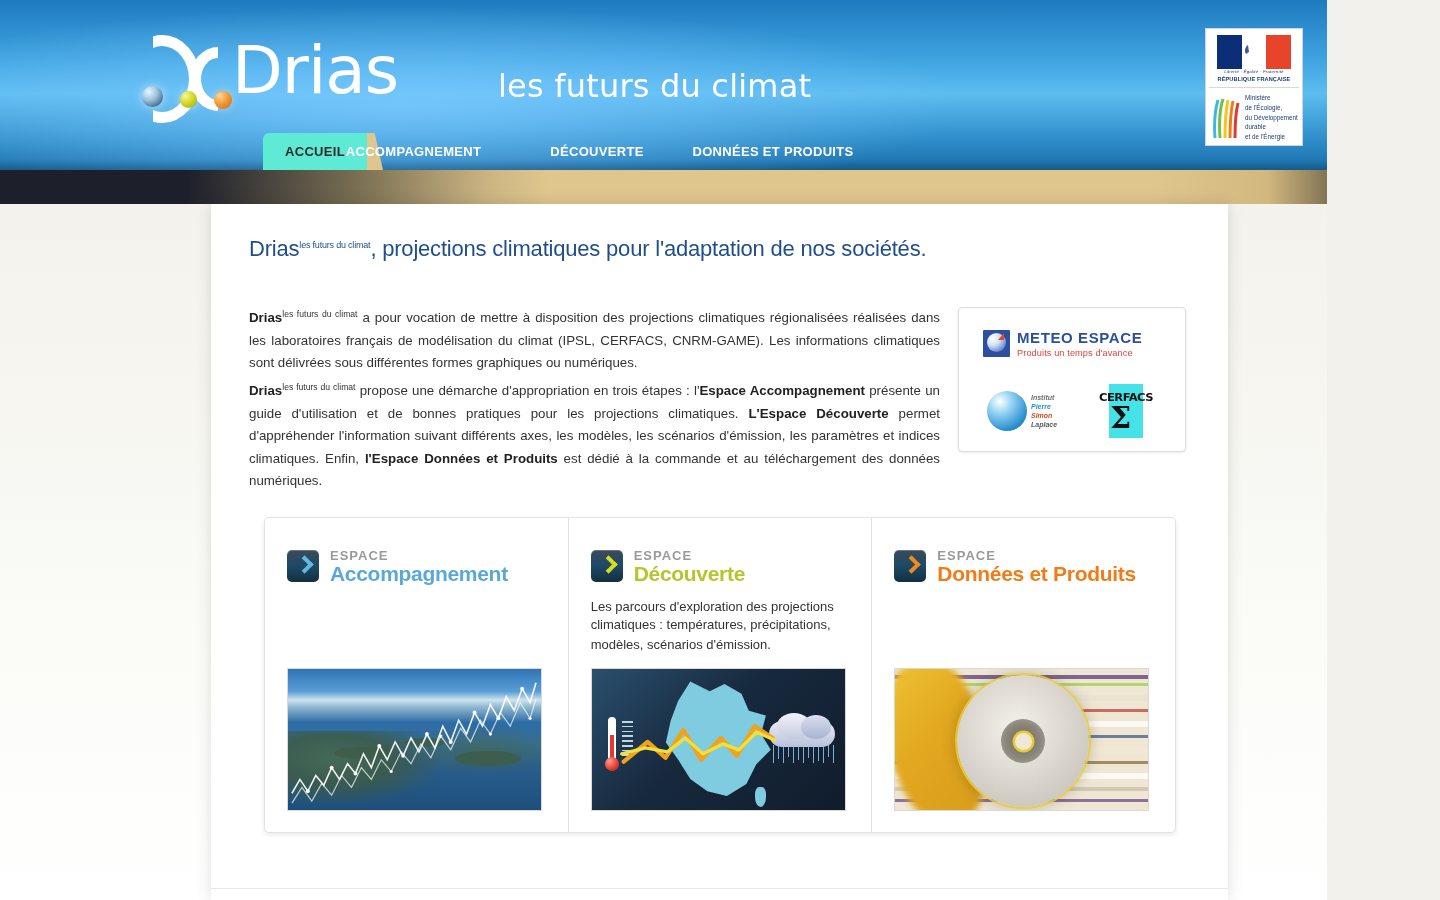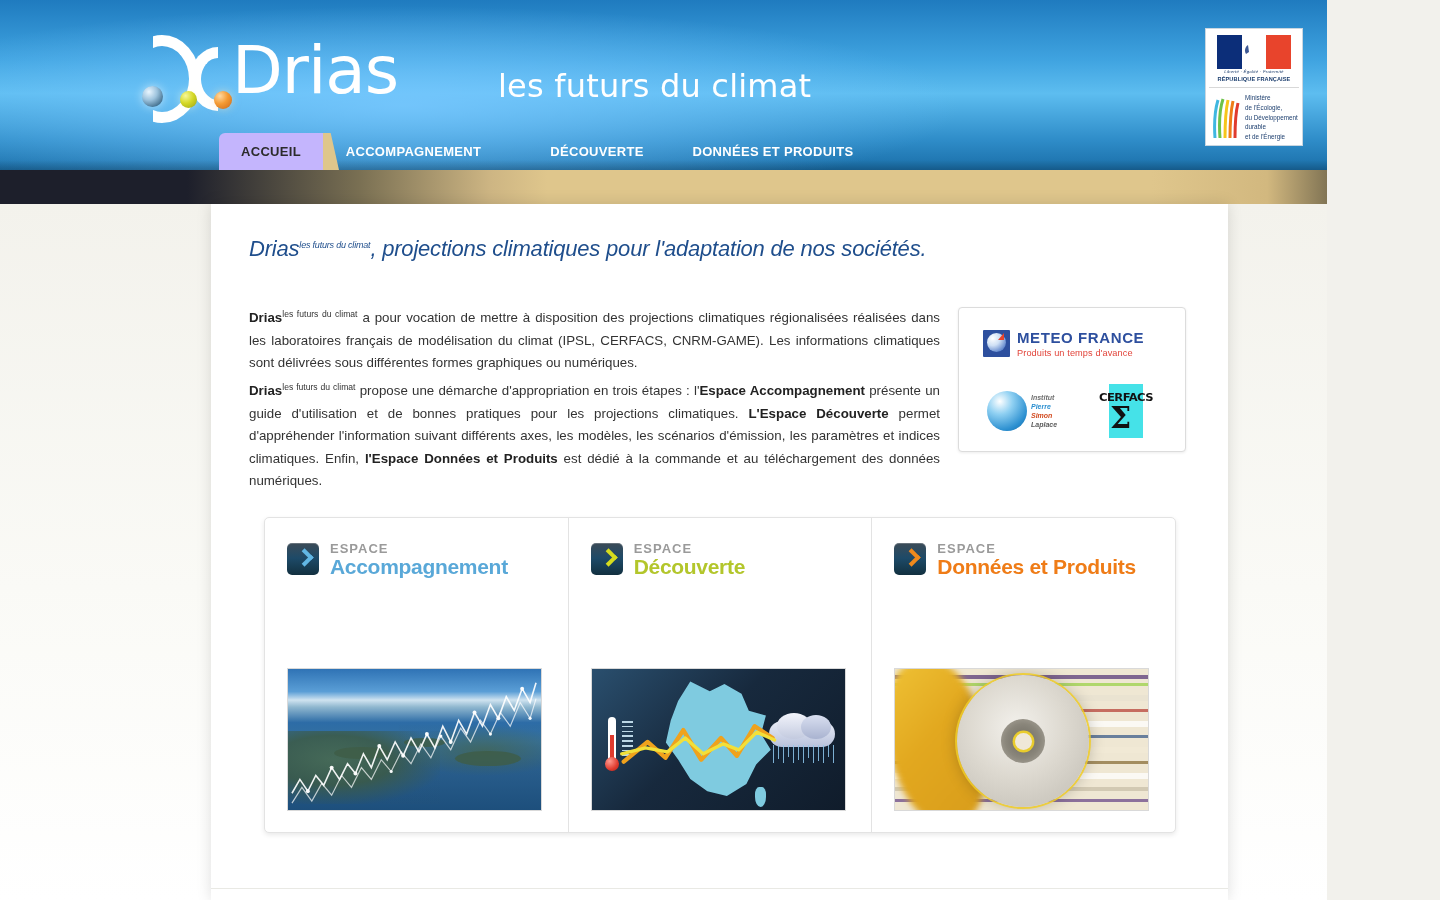--- a/index.html
+++ b/index.html
@@ -74,22 +74,23 @@
              color:#1b3d6d; }
 
   
   .nav { position:absolute; left:0; top:133px; width:1440px; height:37px; }
   .tab {
     position:absolute; top:0; height:37px; display:flex; align-items:center; justify-content:center;
     font-size:13px; font-weight:bold; letter-spacing:.3px; color:#fff;
     font-family:"Liberation Sans", sans-serif; cursor:pointer;
   }
   .tab.active {
-    background:#c4b5fd; color:#2b2b2b;
+    background:#5eead4; color:#2b2b2b;
     border-radius:6px 0 0 0;
+    margin-left:44px;
   }
   .tab.active:after{
     content:""; position:absolute; right:-16px; top:0; width:16px; height:37px;
     background:#dfc68c;
     clip-path: polygon(0 0, 48% 0, 100% 100%, 0 100%);
   }
 
   .goldband {
     position:absolute; left:0; top:170px; width:1440px; height:34px;
     background: linear-gradient(to right,
@@ -108,21 +109,21 @@
   }
   .bg-left { position:absolute; left:0; top:204px; width:211px; height:696px;
              background: linear-gradient(to bottom,#f3f2ec 0%, #fafaf6 55%, #ffffff 100%); }
   .bg-right{ position:absolute; left:1228px; top:204px; width:212px; height:696px;
              background: linear-gradient(to bottom,#f3f2ec 0%, #fafaf6 55%, #ffffff 100%); }
 
   
   .headline {
     position:absolute; left:249px; top:236px; width:760px;
     font-size:22px; color:#1f4e8c; font-weight:400; letter-spacing:-.2px;
-    font-family:"Liberation Sans", sans-serif; white-space:nowrap;font-style:italic;
+    font-family:"Liberation Sans", sans-serif; white-space:nowrap;
   }
   sup.sup { font-size:9px; vertical-align:super; letter-spacing:-.2px; }
 
   .para {
     position:absolute; left:249px; width:691px;
     font-size:13.3px; line-height:22.5px; color:#333; text-align:justify;
   }
   .para b { font-weight:bold; color:#222; }
   .para sup { font-size:8.6px; }
   #para1 { top:303px; }
@@ -158,21 +159,21 @@
 
   
   .cards {
     position:absolute; left:264px; top:517px; width:912px; height:316px;
     background:#fff; border:1px solid #e3e3e3; border-radius:5px;
     box-shadow:0 2px 5px rgba(0,0,0,.09);
     display:flex;
   }
   .card { position:relative; flex:1; padding:23px 22px 0 22px; }
   .card + .card { border-left:1px solid #e3e3e3; }
-  .card-head { display:flex; align-items:center; height:36px; }
+  .card-head { display:flex; align-items:center; height:36px;margin-top:7px; }
   .chev {
     width:32px; height:32px; border-radius:5px; margin-right:11px; flex:none;
     background: linear-gradient(to bottom,#3c4b57 0%, #1d4a68 48%, #12303f 100%);
     position:relative; box-shadow:inset 0 1px 0 rgba(255,255,255,.22);
   }
   .chev:before{
     content:""; position:absolute; left:11px; top:8px; width:9px; height:9px;
     border-right:4px solid currentColor; border-top:4px solid currentColor;
     transform: rotate(45deg);
   }
@@ -310,21 +311,21 @@
   <h1 class="headline"><span>Drias</span><sup class="sup">les futurs du climat</sup><span>, projections climatiques pour l'adaptation de nos sociétés.</span></h1>
 
   <p class="para" id="para1"><b>Drias</b><sup>les futurs du climat</sup><span> a pour vocation de mettre à disposition des projections climatiques régionalisées réalisées dans les laboratoires français de modélisation du climat (IPSL, CERFACS, CNRM-GAME). Les informations climatiques sont délivrées sous différentes formes graphiques ou numériques.</span></p>
 
   <p class="para" id="para2"><b>Drias</b><sup>les futurs du climat</sup><span id="p2-segments"><span> propose une démarche d'appropriation en trois étapes : l'</span><b>Espace Accompagnement</b><span> présente un guide d'utilisation et de bonnes pratiques pour les projections climatiques. </span><b>L'Espace Découverte</b><span> permet d'appréhender l'information suivant différents axes, les modèles, les scénarios d'émission, les paramètres et indices climatiques. Enfin, </span><b>l'Espace Données et Produits</b><span> est dédié à la commande et au téléchargement des données numériques.</span></span></p>
 
   <div class="partners">
     <div class="mf">
       <div class="mf-icon"></div>
       <div>
-        <div class="mf-name">METEO FRANCE</div>
+        <div class="mf-name">METEO ESPACE</div>
         <div class="mf-slogan">Produits un temps d'avance</div>
       </div>
     </div>
     <div class="ipsl">
       <div class="ipsl-ball"></div>
       <div class="ipsl-txt">
         <div class="l1">Institut</div>
         <div class="l2">Pierre</div>
         <div class="l3">Simon</div>
         <div class="l4">Laplace</div>
@@ -378,20 +379,21 @@
     </div>
 
     <div class="card">
       <div class="card-head">
         <div class="chev chev-decouv"></div>
         <div class="card-titles">
           <div class="card-espace">ESPACE</div>
           <div class="card-name n-decouv">Découverte</div>
         </div>
       </div>
+      <div class="card-desc"><span>Les parcours d'exploration des projections climatiques : températures, précipitations, modèles, scénarios d'émission.</span><sup></sup><span></span></div>
       <div class="card-img">
         <div class="img-france"></div>
         <div class="fr-map"></div>
         <div class="fr-corse"></div>
         <div class="thermo">
           <div class="th-tube"></div>
             <div class="th-fill"></div>
             <div class="th-bulb"></div>
         </div>
         <div class="th-ticks" style="left:30px; top:52px;">

